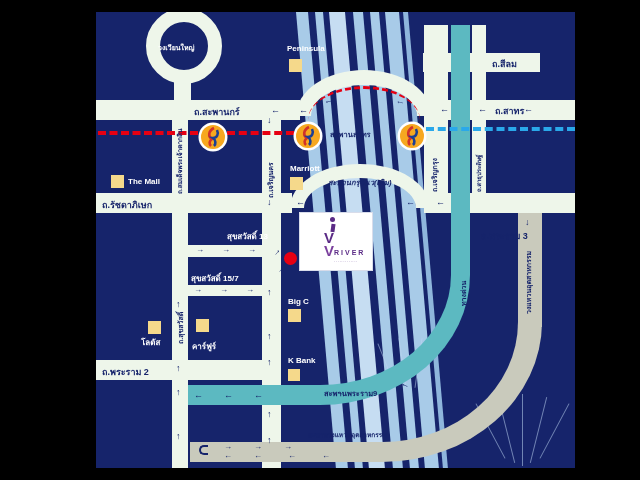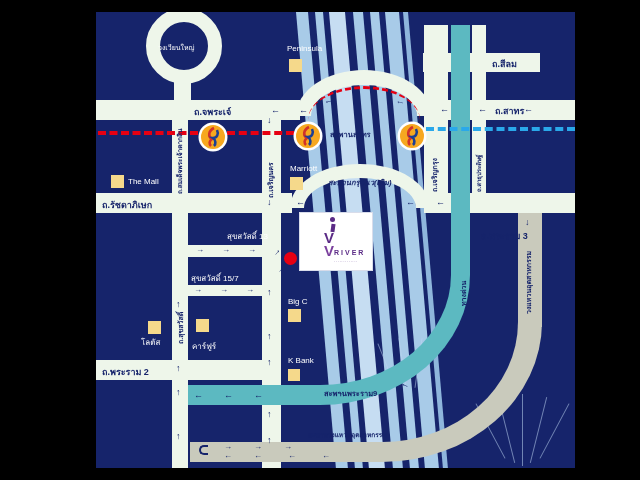--- a/index.html
+++ b/index.html
@@ -5,21 +5,21 @@
   html,body{margin:0;padding:0;background:#000;width:640px;height:480px;overflow:hidden;
     font-family:"Liberation Sans","DejaVu Sans",sans-serif;}
   #frame{position:relative;width:640px;height:480px;background:#000;}
   #map{position:absolute;left:96px;top:12px;width:479px;height:456px;background:#16246b;overflow:hidden;}
   #map *{position:absolute;box-sizing:border-box;}
   .road{background:#eef6ea;}
   .stripe{top:0;height:456px;}
   .arc{background:transparent;border:15px solid #eef6ea;border-bottom:none;border-radius:68px 68px 0 0/46px 46px 0 0;}
   .lbl{color:#16246b;font-size:9px;font-weight:bold;white-space:nowrap;z-index:7;}
   .slbl{color:#16246b;font-size:7.5px;font-weight:bold;white-space:nowrap;z-index:7;}
-  .wlbl{color:#fff;font-size:8px;font-weight:normal;white-space:nowrap;z-index:7;}
+  .wlbl{color:#fff;font-size:8px;font-weight:bold;white-space:nowrap;z-index:7;}
   .vt{writing-mode:vertical-rl;transform:rotate(180deg);color:#16246b;font-size:7px;font-weight:bold;white-space:nowrap;z-index:7;}
   .sq{width:13px;height:13px;background:#f5d98b;z-index:6;}
   .ar{color:#16246b;font-size:9px;font-weight:bold;z-index:6;line-height:1;}
   .teal{background:#5cb9c1;z-index:3;}
   .gray{background:#c9cabc;z-index:3;}
   .dash-red{border-top:4px dashed #e60012;z-index:4;}
   .dash-blue{border-top:4px dashed #2aa8ea;z-index:4;}
   .station{z-index:5;}
   .cable{background:rgba(190,214,240,.55);width:1px;z-index:1;}
   .uturn{width:9px;height:10px;border:2px solid #16246b;border-right:none;border-radius:5px 0 0 5px;z-index:6;}
@@ -115,21 +115,21 @@
   <div class="station" style="left:301px;top:109px;width:30px;height:30px;">
     <svg width="30" height="30" viewBox="0 0 30 30">
       <circle cx="15" cy="15" r="14.5" fill="#ffffff"></circle>
       <circle cx="15" cy="15" r="12" fill="#f6a820"></circle>
       <path d="M16 6 C 10 9, 10 15, 14 17 C 11 19, 11 22, 13 24" stroke="#d1322a" stroke-width="2.6" fill="none"></path>
       <path d="M19 8 C 21 12, 19 16, 15 16 C 18 18, 18 22, 16 24" stroke="#1c3f94" stroke-width="2.6" fill="none"></path>
     </svg>
   </div>
 
   <div class="wlbl" style="left:62px;top:30px;font-size:7px;">วงเวียนใหญ่</div>
-  <div class="lbl" style="left:98px;top:93px;">ถ.จพระเจ์</div>
+  <div class="lbl" style="left:98px;top:93px;">ถ.สะพานกร์</div>
   <div class="lbl" style="left:396px;top:45px;">ถ.สีลม</div>
   <div class="lbl" style="left:399px;top:92px;">ถ.สาทร</div>
   <div class="slbl" style="left:234px;top:68px;margin-top:48px;">สะพานสาทร</div>
   <div class="vt" style="left:79px;top:110px;height:72px;font-size:6.5px;">ถ.สมเด็จพระเจ้าตากสิน</div>
   <div class="vt" style="left:169px;top:136px;height:50px;">ถ.เจริญนคร</div>
   <div class="vt" style="left:333px;top:124px;height:56px;">ถ.เจริญกรุง</div>
   <div class="vt" style="left:378px;top:124px;height:56px;font-size:6px;">ถ.สาธุประดิษฐ์</div>
   <div class="vt" style="left:362px;top:258px;height:36px;">ทางด่วน</div>
   <div class="lbl" style="left:385px;top:185px;margin-top:32px;">ถ.พระราม 3</div>
   <div class="vt" style="left:427px;top:218px;height:84px;">วงแหวนอุตสาหกรรม</div>

